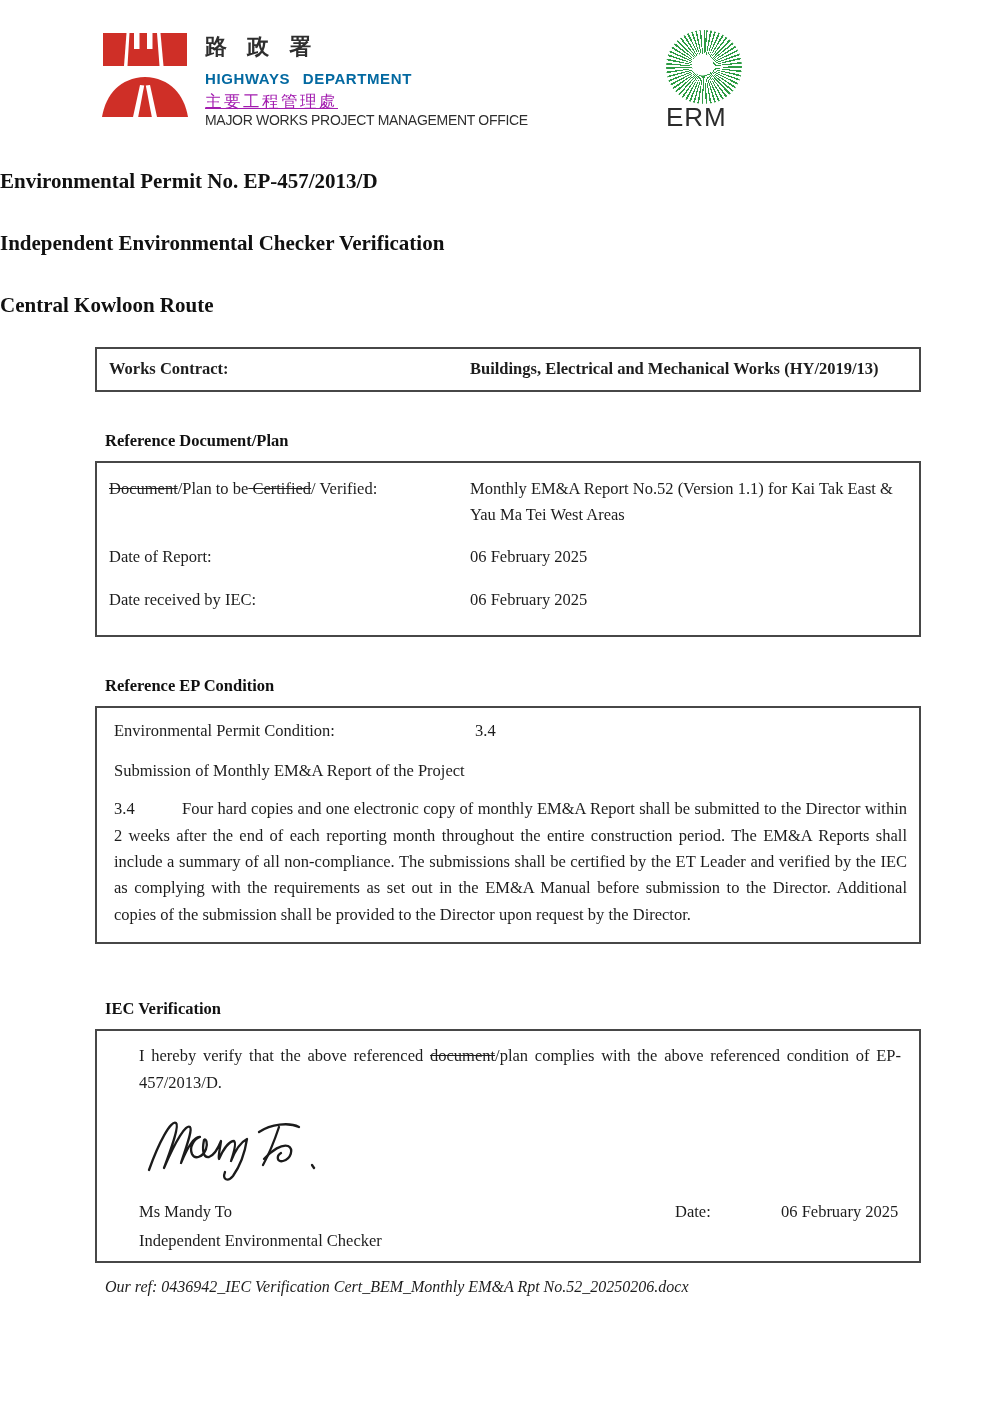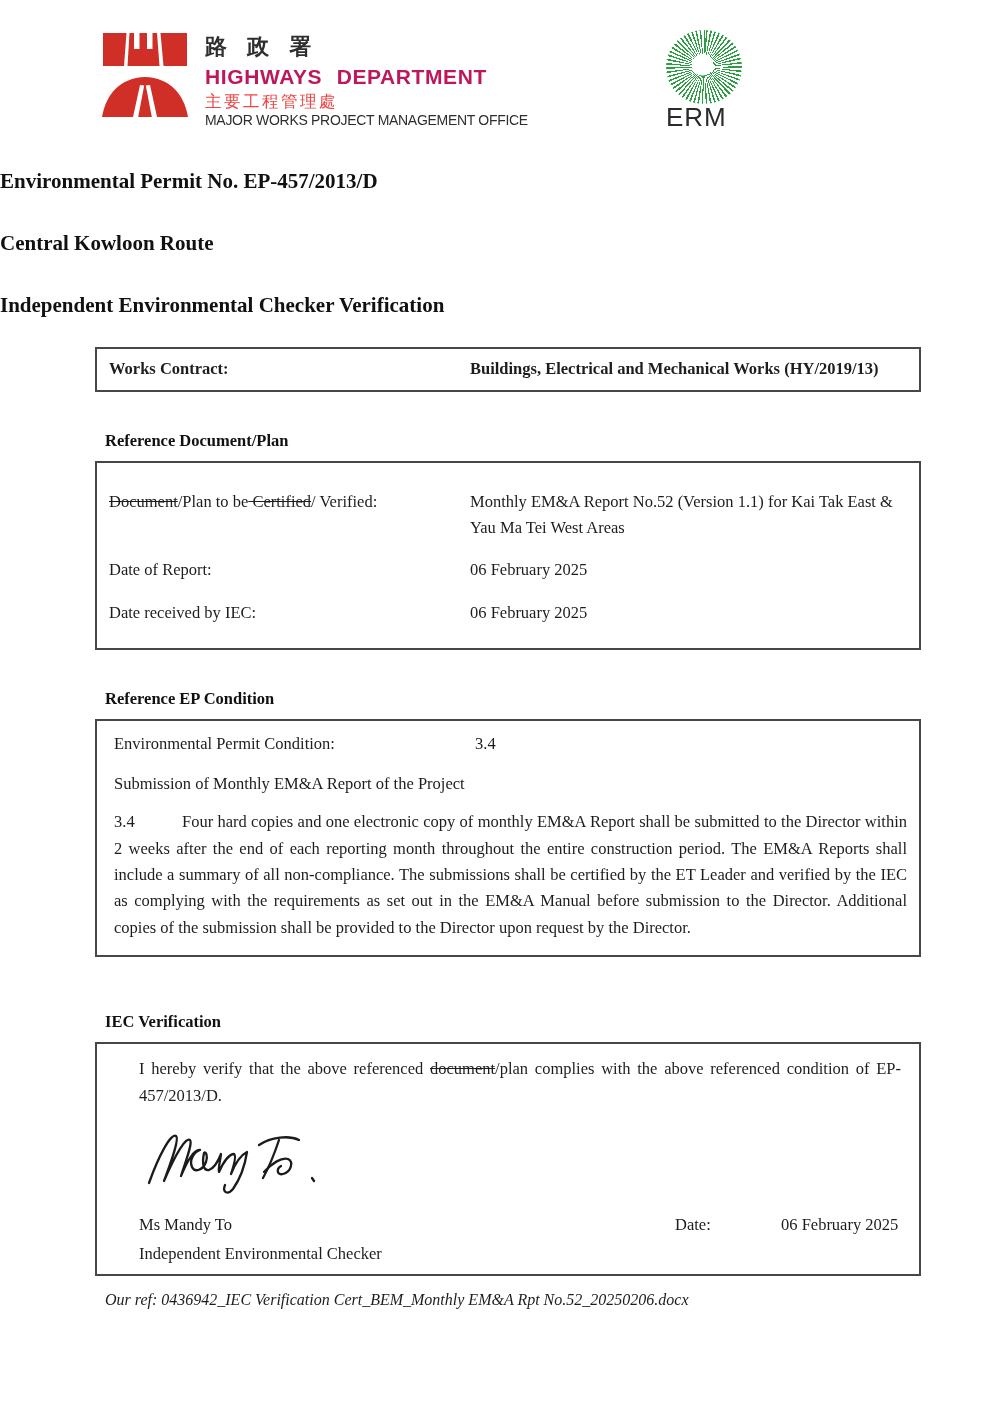--- a/index.html
+++ b/index.html
@@ -11,22 +11,22 @@
   .page { position:relative; width:794px; height:1403px; }
 
   
   .header {
     display:flex; justify-content:space-between; align-items:flex-start;
     padding:33px 52px 0 100px;
   }
   .hd-logo { display:flex; gap:15px; align-items:flex-start; }
   .hd-text { font-family:"Liberation Sans",sans-serif; line-height:1.1; padding-top:2px; }
   .hd-zh   { font-size:22px; font-weight:bold; letter-spacing:7px; color:#2e2e2e; }
-  .hd-en   { font-size:21px; font-weight:bold; letter-spacing:0.6px; word-spacing:8px; color:#be185d; margin-top:6px; }
-  .hd-zh2  { font-size:16.5px; letter-spacing:2.5px; color:#ef4444; margin-top:4px; }
+  .hd-en   { font-size:15px; font-weight:bold; letter-spacing:0.6px; word-spacing:8px; color:#0369a1; margin-top:12px; }
+  .hd-zh2  { font-size:16.5px; letter-spacing:2.5px; color:#a21caf; margin-top:4px;text-decoration:underline; }
   .hd-en2  { font-size:14px; letter-spacing:-0.3px; color:#2e2e2e; margin-top:3px; }
   .erm { text-align:left; margin-top:-3px; }
   .sunburst {
     width:76px; height:74px; border-radius:50%; margin:0 auto;
     background:
       radial-gradient(circle at 48% 47%, #ffffff 0 10.5px, rgba(255,255,255,0) 11px),
       repeating-conic-gradient(from 3deg, #2d9c43 0deg 2.7deg, #ffffff 2.7deg 6.6deg);
   }
   .erm-label {
     font-family:"Liberation Sans",sans-serif; font-size:26px; color:#2b2b2b;
@@ -42,21 +42,21 @@
   
   .box {
     box-sizing:border-box; margin-left:95px; width:826px;
     border:2px solid #474747; padding:10px 12px; font-size:16.5px;
   }
   .row-grid { display:grid; grid-template-columns:361px 1fr; align-items:start; }
   .works-box { margin-top:29px; padding-bottom:11px; }
   .bold { font-weight:bold; }
   .section-heading { margin:39px 0 0 105px; font-weight:bold; font-size:16.5px; color:#111; }
   .box-after-heading { margin-top:10px; }
-  .ref-box { padding-top:26px; padding-bottom:6px; }
+  .ref-box { padding-top:13px; padding-bottom:6px; }
   .ref-row { margin-bottom:17px; line-height:1.55; }
   .strike { text-decoration:line-through; }
 
   .ep-box { padding-top:13px; padding-bottom:14px;padding-left:17px; }
   .ep-subtitle { margin-top:20px; }
   .ep-clause { margin-top:15px; line-height:1.6; text-align:justify; }
   .clause-num { display:inline-block; width:68px; }
 
   .iec-heading { margin-top:55px; }
   .iec-box { min-height:210px; padding-top:12px;padding-left:42px; }
@@ -95,22 +95,22 @@
         <div class="hd-en2">MAJOR WORKS PROJECT MANAGEMENT OFFICE</div>
       </div>
     </div>
     <div class="erm">
       <div class="sunburst"></div>
       <div class="erm-label">ERM</div>
     </div>
   </div>
 
   <div class="title title-1">Environmental Permit No. EP-457/2013/D</div>
+  <div class="title title-3">Independent Environmental Checker Verification</div>
   <div class="title title-2">Central Kowloon Route</div>
-  <div class="title title-3">Independent Environmental Checker Verification</div>
 
   <div class="box works-box row-grid">
     <span class="bold">Works Contract:</span>
     <span class="bold">Buildings, Electrical and Mechanical Works (HY/2019/13)</span>
   </div>
 
   <div class="section-heading">Reference Document/Plan</div>
   <div class="box box-after-heading ref-box">
     <div class="row-grid ref-row">
       <span><span class="strike">Document</span><span>/Plan to be</span><span class="strike"> Certified</span><span>/ Verified:</span></span>

